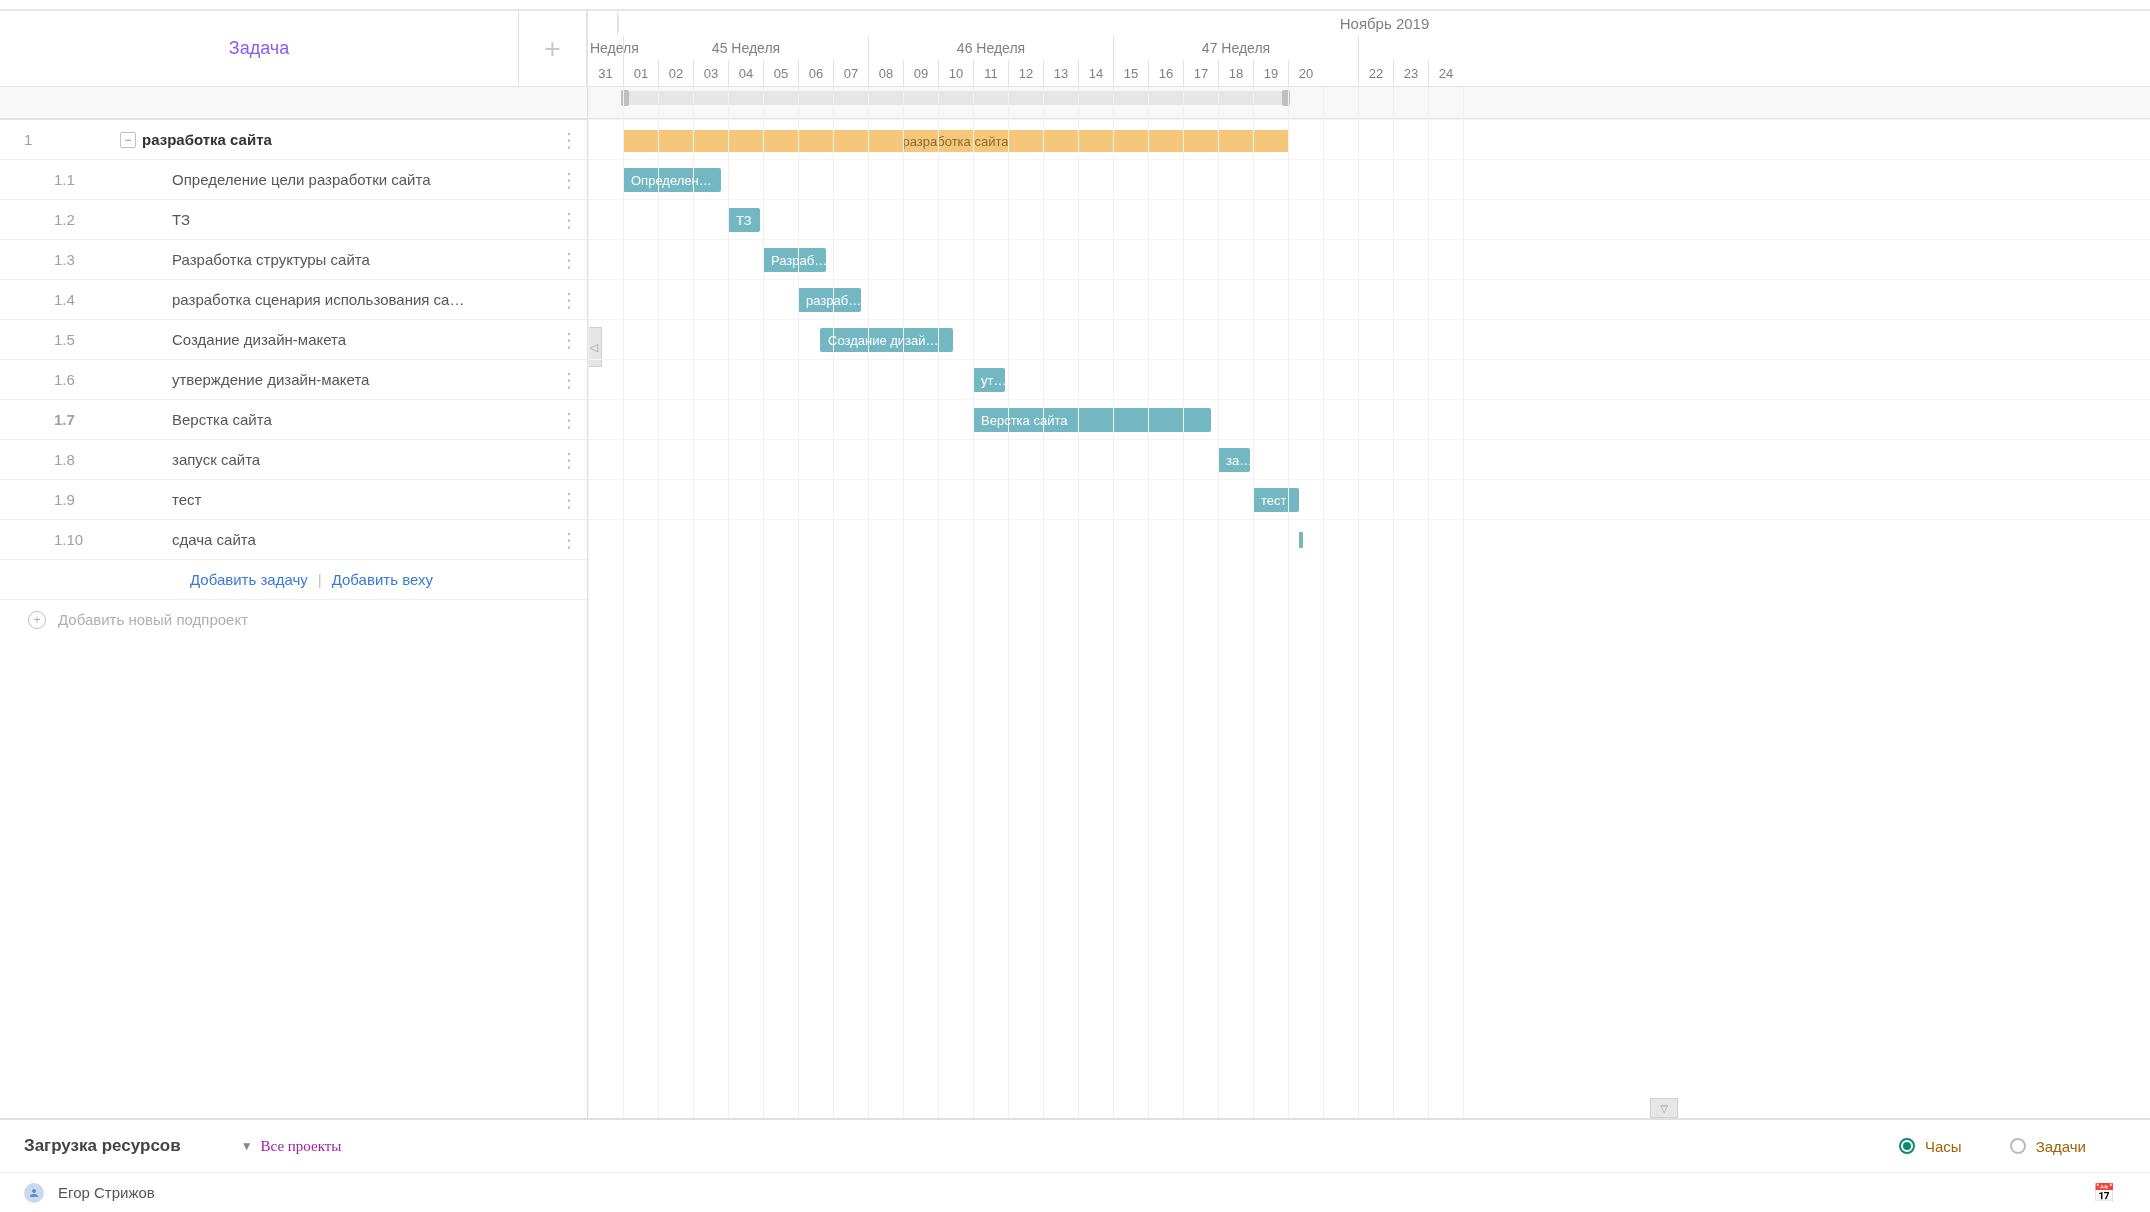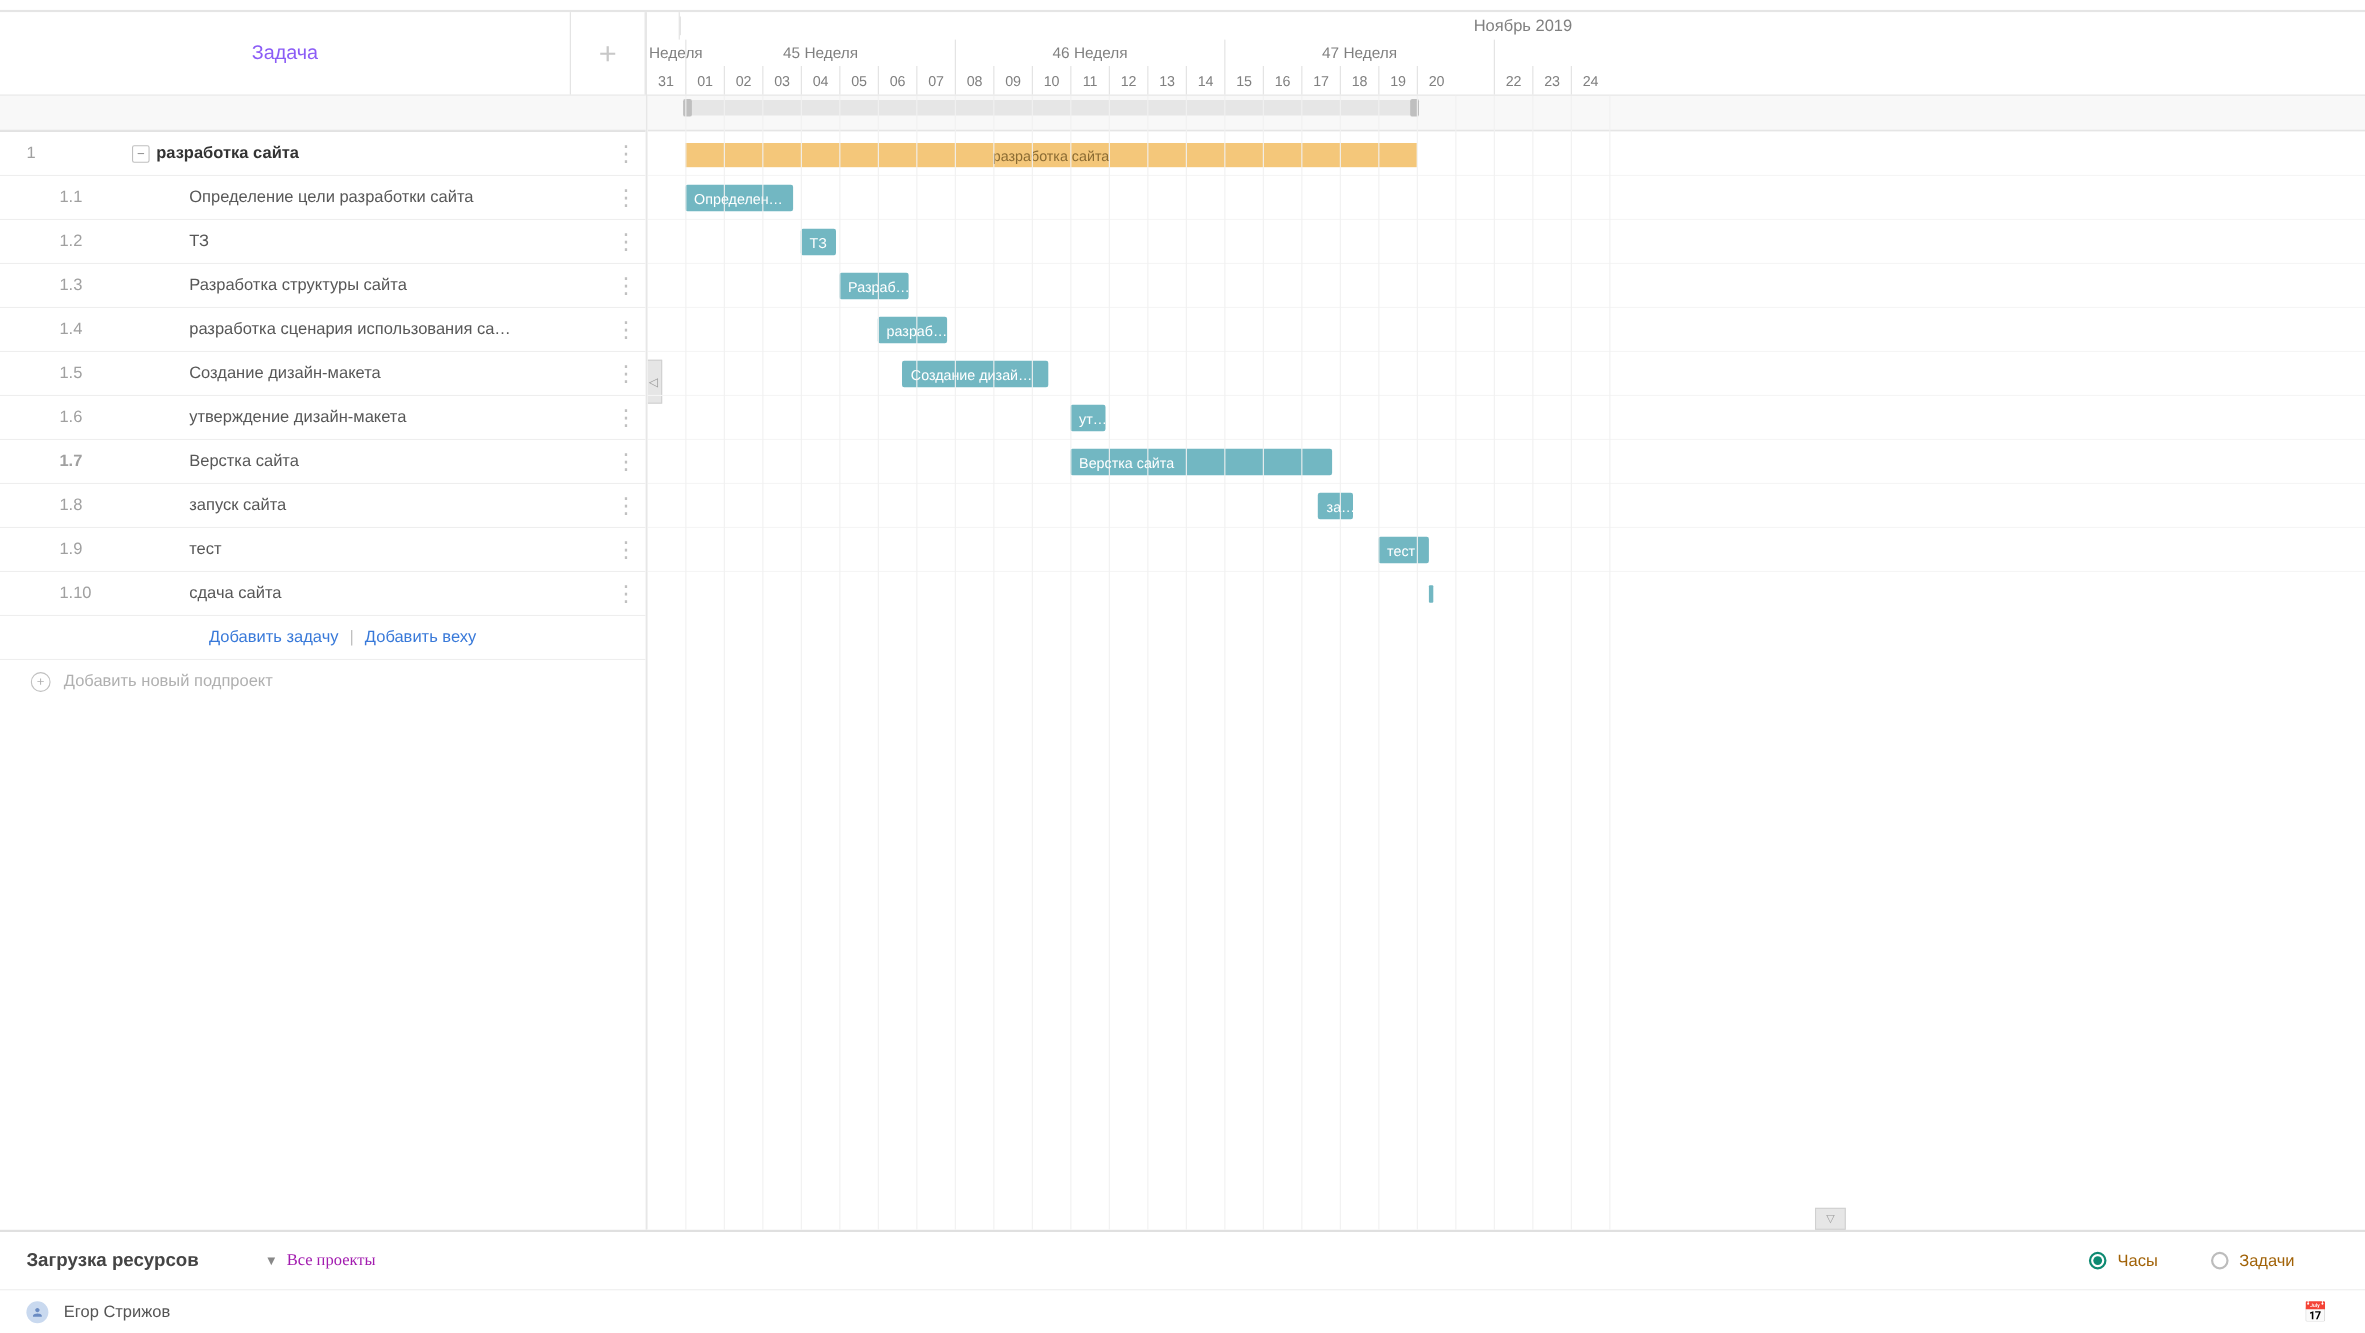--- a/index.html
+++ b/index.html
@@ -233,21 +233,21 @@
           <div class="grow" style="top: 232px; border-top: 1px solid rgb(245, 245, 245);">
             <div class="bar" style="left: 232px; width: 133px;">Создание дизай…</div>
           </div>
           <div class="grow" style="top: 272px; border-top: 1px solid rgb(245, 245, 245);">
             <div class="bar" style="left: 385px; width: 31.5px;">ут…</div>
           </div>
           <div class="grow" style="top: 312px; border-top: 1px solid rgb(245, 245, 245);">
             <div class="bar" style="left: 385px; width: 238px;">Верстка сайта</div>
           </div>
           <div class="grow" style="top: 352px; border-top: 1px solid rgb(245, 245, 245);">
-            <div class="bar" style="left: 610px; width: 31.5px;">за…</div>
+            <div class="bar" style="left: 630px; width: 31.5px;">за…</div>
           </div>
           <div class="grow" style="top: 392px; border-top: 1px solid rgb(245, 245, 245);">
             <div class="bar" style="left: 665px; width: 45.5px;">тест</div>
           </div>
           <div class="grow" style="top: 432px; border-top: 1px solid rgb(245, 245, 245);">
             <div class="milestone-bar" style="left: 710.5px;"></div>
           </div>
         </div>
     <div class="grid-line" style="left: 0px;"></div>
         <div class="grid-line" style="left: 35px;"></div>

